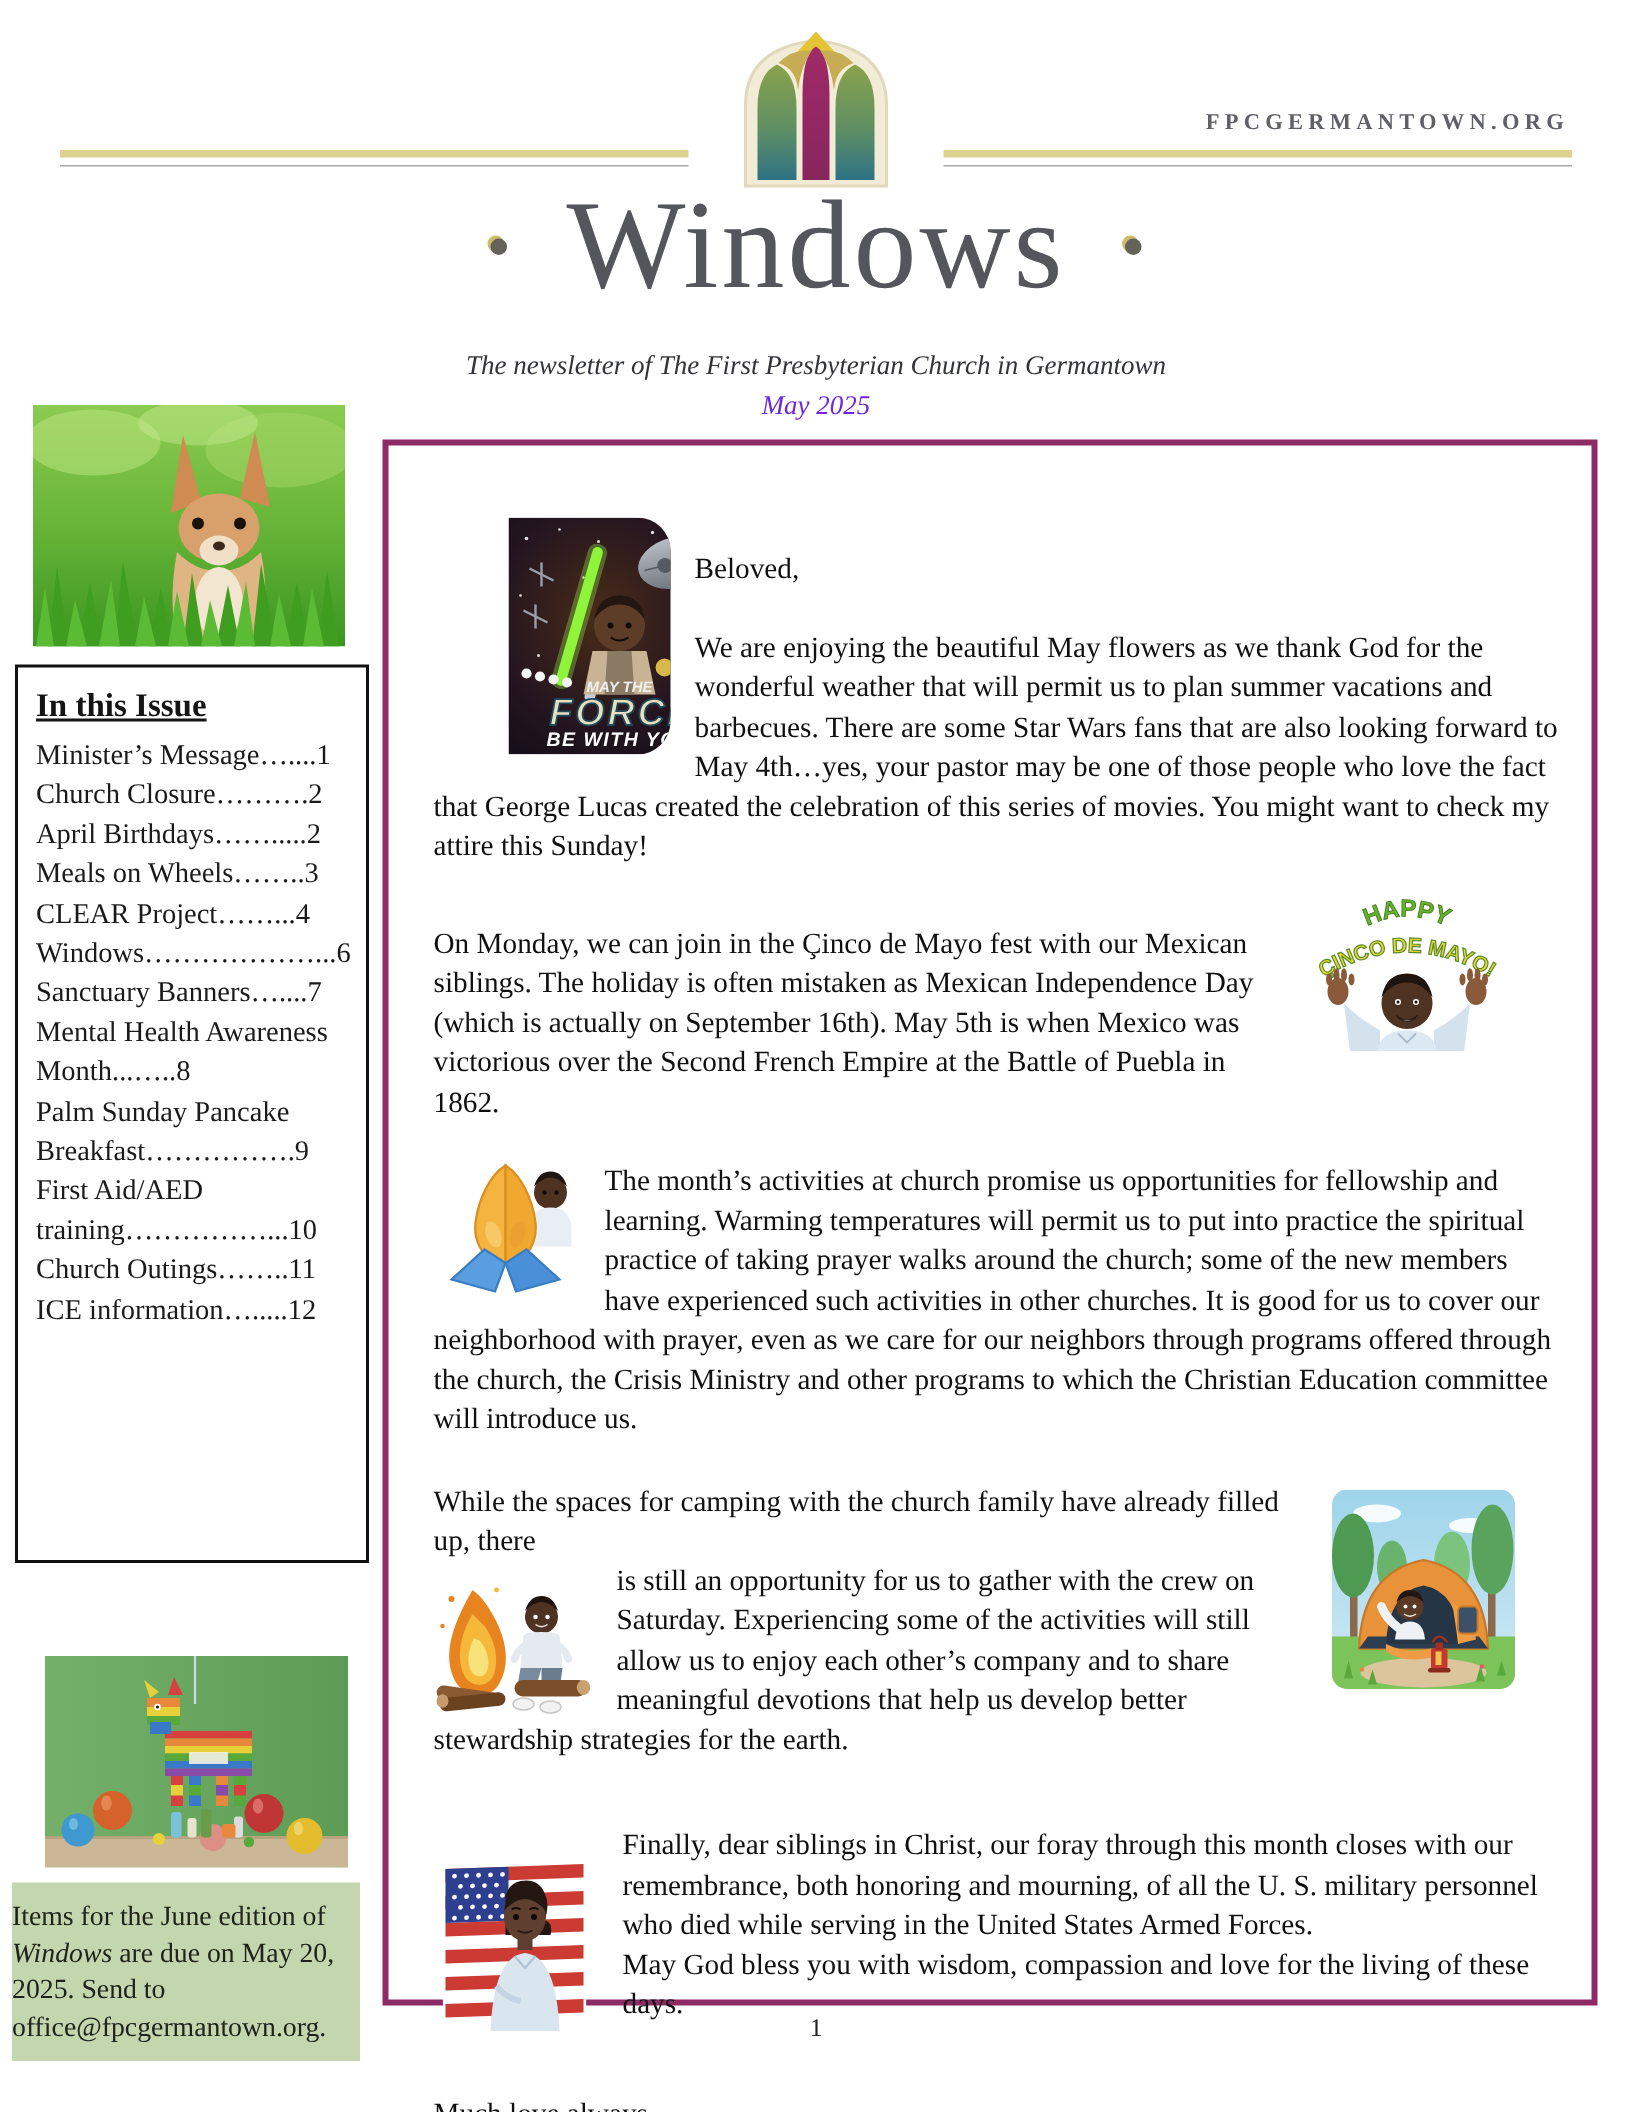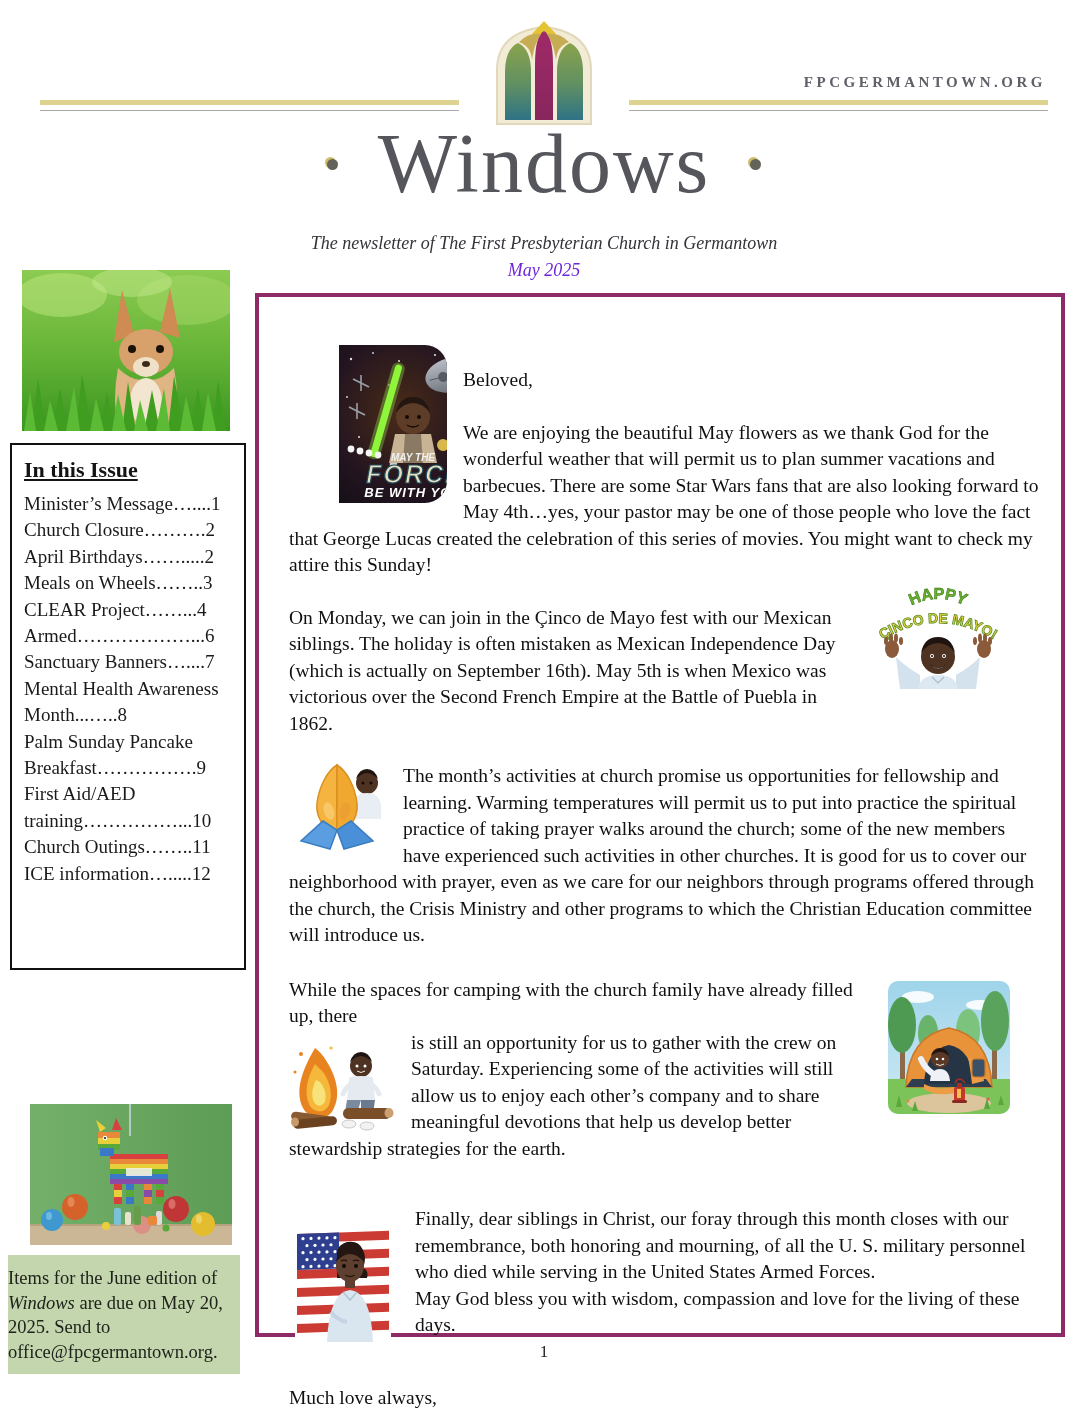--- a/index.html
+++ b/index.html
@@ -26,21 +26,21 @@
     box-shadow:-2px -2px 0 0 #cdbd6b; flex:0 0 auto; }
   .title-text { font-size:84px; line-height:1.05; color:#55565c; letter-spacing:2px; }
 
   .subtitle { position:absolute; top:233px; width:100%; text-align:center;
     font-style:italic; font-size:18px; color:#33343a; }
   .issue-date { position:absolute; top:260px; width:100%; text-align:center;
     font-style:italic; font-size:18px; color:#6d28d9; }
 
   
   .photo-squirrel { position:absolute; left:22px; top:270px; width:208px; height:161px; }
-  .toc-box { position:absolute; left:10px; top:443px; width:236px; height:527px;
+  .toc-box { position:absolute; left:10px; top:443px; width:236px; height:599px;
     border:2px solid #111; background:#fff; padding:12px 8px 0 12px; }
   .toc-heading { font-size:22px; font-weight:bold; text-decoration:underline;
     margin-bottom:8px; }
   .toc-item { font-size:19px; line-height:26.4px; color:#1a1a1a; }
   .photo-pinata { position:absolute; left:30px; top:1104px; width:202px; height:141px; }
   .note-box { position:absolute; left:8px; top:1255px; width:232px; height:119px;
     background:#c3d6ad; padding:11px 0; font-size:18.5px; line-height:1.33; color:#20231c; }
   .note-box .em { font-style:italic; }
 
   
@@ -52,21 +52,21 @@
   .img-starwars { float:left; width:148px; height:158px; border-radius:22px;
     margin:0 16px 8px 10px;padding-left:40px; }
   .img-cinco { float:right; width:124px; height:114px; margin:-30px 45px 4px 12px; }
   .img-pray { float:left; width:98px; height:92px; margin:-4px 12px 4px 4px; }
   .img-campfire { float:left; width:112px; height:98px; margin:4px 12px 4px -2px; }
   .img-tent { float:right; width:122px; height:133px; border-radius:10px;
     margin:4px 35px 6px 8px; }
   .img-flag { float:left; width:96px; height:120px; margin:16px 24px 4px 6px; }
 
   .greeting { margin:22px 0 26px; }
-  .para-1 { margin-bottom:26px; }
+  .para-1 { margin-bottom:38px; }
   .para-2 { margin-bottom:26px; }
   .para-3 { margin-bottom:28px; }
   .para-4 { margin-bottom:0; }
   .para-5 { clear:both; padding-top:44px; }
   .p4-line1 { display:block; }
   .p5b { display:block; }
   .closing { margin:46px 0 4px; }
 
   .page-number { position:absolute; top:1342px; width:100%; text-align:center;
     font-size:17px; color:#222; }
@@ -160,21 +160,21 @@
   </svg>
 </div>
 
 <div class="toc-box">
   <div class="toc-heading">In this Issue</div>
   <div class="toc-item">Minister’s Message…....1</div>
   <div class="toc-item">Church Closure……….2</div>
   <div class="toc-item">April Birthdays…….....2</div>
   <div class="toc-item">Meals on Wheels……..3</div>
   <div class="toc-item">CLEAR Project……...4</div>
-  <div class="toc-item">Armed………………...6</div>
+  <div class="toc-item">Windows………………...6</div>
   <div class="toc-item">Sanctuary Banners…....7</div>
   <div class="toc-item">Mental Health Awareness Month...…..8</div>
   <div class="toc-item">Palm Sunday Pancake Breakfast…………….9</div>
   <div class="toc-item">First Aid/AED training……………...10</div>
   <div class="toc-item">Church Outings……..11</div>
   <div class="toc-item">ICE information….....12</div>
 </div>
 
 <div class="photo-pinata">
   <svg width="202" height="141" viewBox="0 0 202 141">

